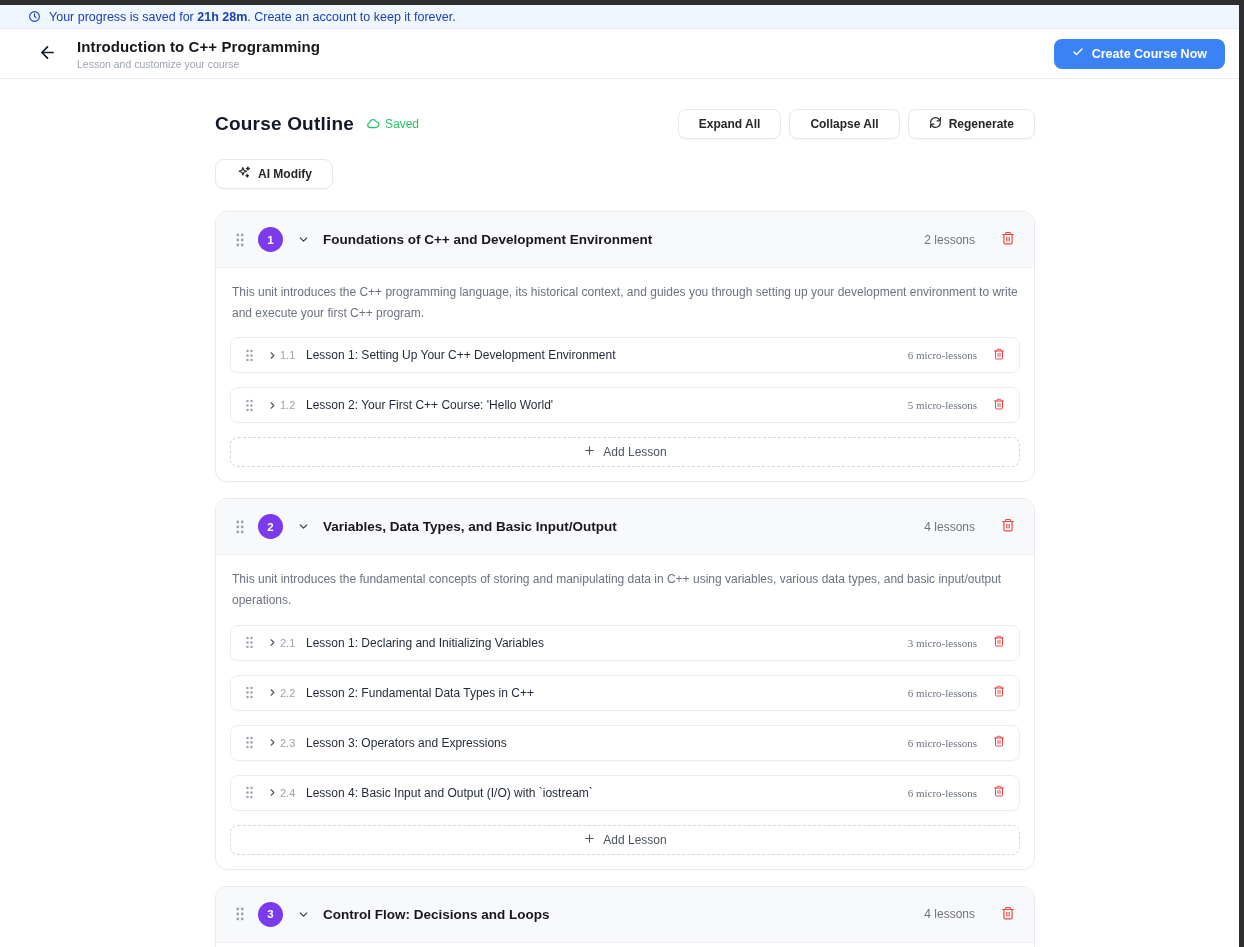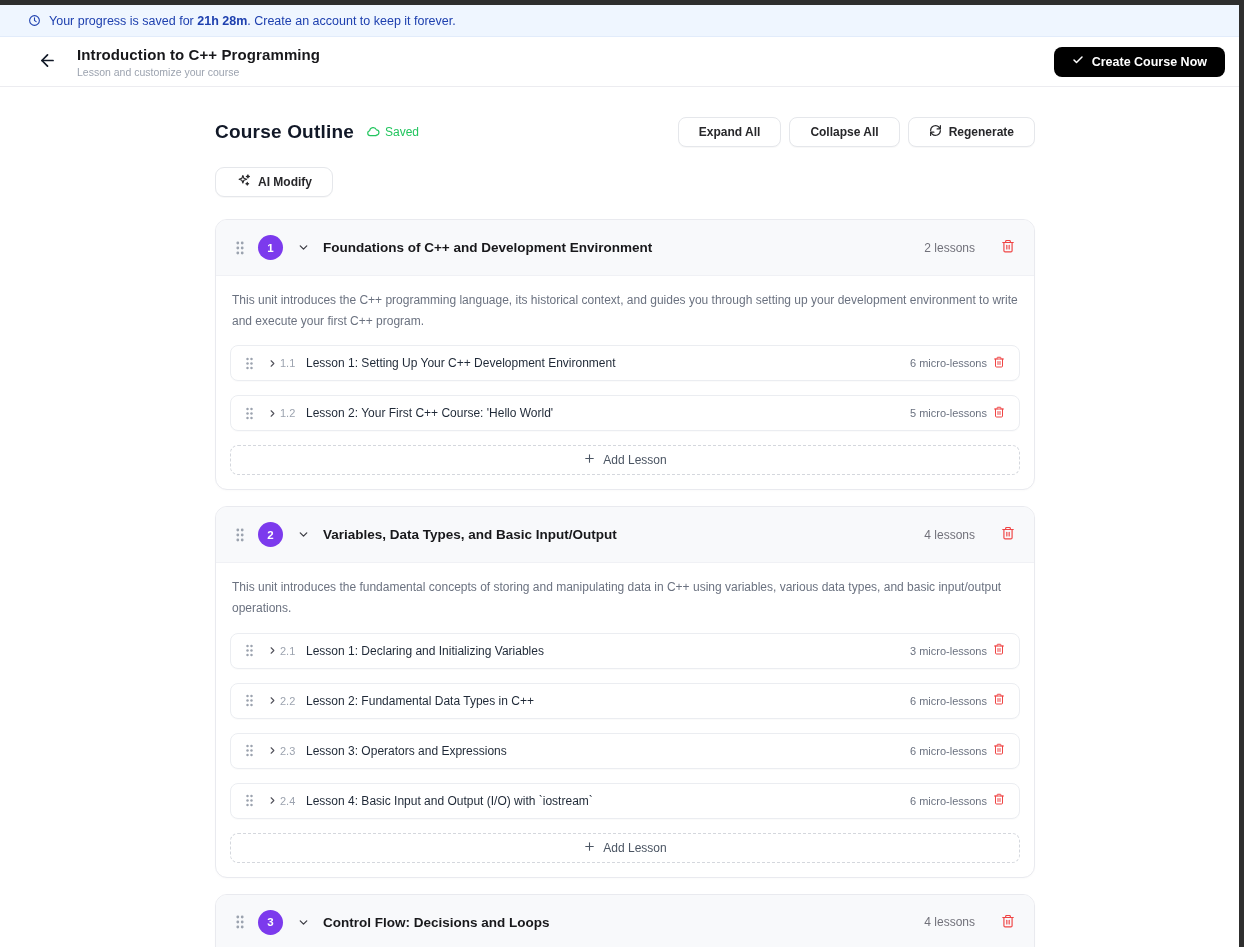--- a/index.html
+++ b/index.html
@@ -8,40 +8,40 @@
     font-family:"Liberation Sans", sans-serif;
     background:#ffffff;
     color:#1f2937;
     position:relative;
     border-top:5px solid #2e2e2e;
   }
   .right-edge { position:absolute; top:0; right:0; width:5px; height:947px; background:#2e2e2e; z-index:50; }
 
   
   .banner {
-    height:32px; background:#eff6ff; border-bottom:1px solid #e2ecfb;
+    height:24px; background:#eff6ff; border-bottom:1px solid #e2ecfb;
     display:flex; align-items:center; gap:8px; padding-left:28px;
     color:#1e40af; font-size:12.5px;
   }
   .banner b { font-weight:700; }
   .banner .icon { display:flex; align-items:center; }
 
   
   .app-header {
     height:50px; background:#fff; border-bottom:1px solid #ececf0;
     display:flex; align-items:center; padding:0 19px 0 34px;
   }
   .back-btn { background:none; border:none; cursor:pointer; display:flex; align-items:center; padding:4px; }
   .header-titles { margin-left:16px; }
   .header-title { font-size:15px; font-weight:700; color:#18181b; letter-spacing:.1px; }
   .header-subtitle { font-size:10.5px; color:#9ca3af; margin-top:3px; }
   .spacer { flex:1; }
   .create-btn {
     height:30px; padding:0 18px; border:none; border-radius:8px; cursor:pointer;
-    background:#000000; color:#fff; font-size:12.5px; font-weight:700;
+    background:#3b82f6; color:#fff; font-size:12.5px; font-weight:700;
     display:inline-flex; align-items:center; gap:8px; font-family:inherit;
   }
 
   
   .main { padding-top:30px; }
   .col { width:820px; margin-left:215px; }
 
   .outline-row { display:flex; align-items:center; }
   .outline-title { font-size:19px; font-weight:800; color:#111827; letter-spacing:.2px; }
   .saved-badge { display:inline-flex; align-items:center; gap:5px; margin-left:12px; color:#22c55e; font-size:12px; }
@@ -81,21 +81,21 @@
 
   .lesson-row {
     height:36px; background:#fff; border:1px solid #ebedf1; border-radius:8px;
     display:flex; align-items:center; padding:0 12px; margin-bottom:14px;
     box-shadow:0 1px 1px rgba(0,0,0,.02);
   }
   .lesson-row .grip svg { width:9px; height:13px; }
   .lesson-chev { background:none; border:none; cursor:pointer; display:flex; align-items:center; margin-left:9px; padding:2px; }
   .lesson-num { font-size:11px; color:#9ca3af; margin-left:0; min-width:18px; }
   .lesson-title { font-size:12px; color:#1f2937; margin-left:8px; }
-  .lesson-right { margin-left:auto; display:flex; align-items:center; gap:4px; }
+  .lesson-right { margin-left:auto; display:flex; align-items:center; gap:14px;font-family:Liberation Serif, serif; }
   .micro-count { font-size:11px; color:#6b7280; }
   .lesson-row .trash-btn svg { width:12px; height:12px; }
 
   .add-lesson {
     width:100%; height:30px; background:transparent; cursor:pointer;
     border:1.6px dashed #d4d7dd; border-radius:8px; font-family:inherit;
     display:flex; align-items:center; justify-content:center; gap:7px;
     color:#4b5563; font-size:12px;
   }
 </style>

